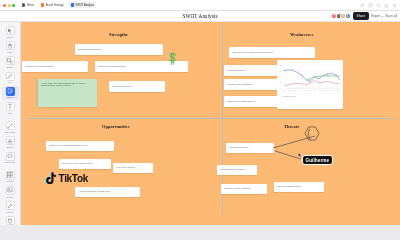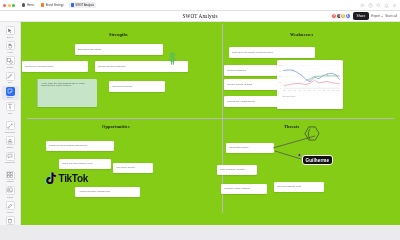--- a/index.html
+++ b/index.html
@@ -80,21 +80,21 @@
   .tool.sel .gbox { background: #2d6cf6; border-color: #2d6cf6; }
   .tool .gbox svg { width: 6px; height: 6px; display: block; }
   .tool .tlabel { font-size: 2.3px; color: #8e8e94; margin-top: 0.7px; white-space: nowrap; }
   .tool.sel .tlabel { color: #2d6cf6; }
   .rail-sep { width: 12px; height: 0.5px; background: #e0e0e4; margin: 1.5px 0; }
   .rail-bottom { margin-top: auto; margin-bottom: 3px; }
 
   
   .canvas {
     position: absolute; top: 22px; left: 21px; right: 0; bottom: 0;
-    background: #84cc16; overflow: hidden;
+    background: #fdba74; overflow: hidden;
   }
   .vdiv { position: absolute; left: 201px; top: 2px; bottom: 12px; width: 0.7px; background: #b9b9bf; }
   .hdiv { position: absolute; left: 6px; right: 6px; top: 96px; height: 0.7px; background: #b9b9bf; }
 
   .qtitle {
     position: absolute; font-family: "Liberation Serif", serif;
     font-size: 4.3px; color: #1b1b20; font-weight: bold; letter-spacing: .15px;
   }
 
   .note {

